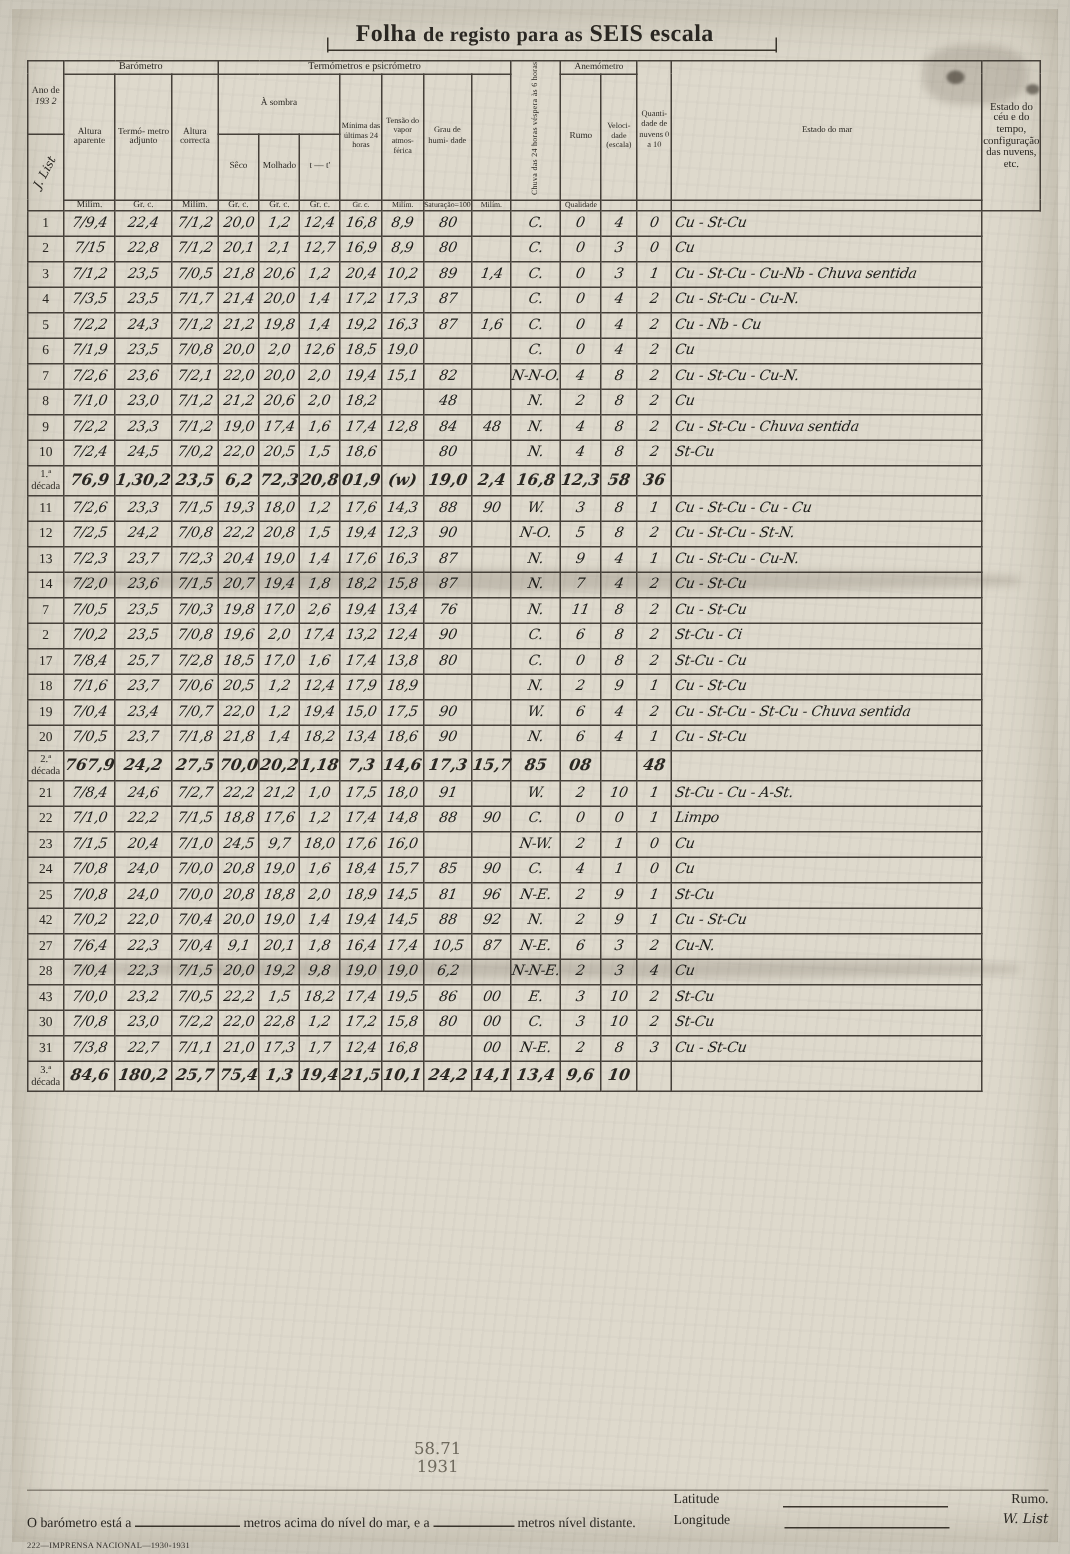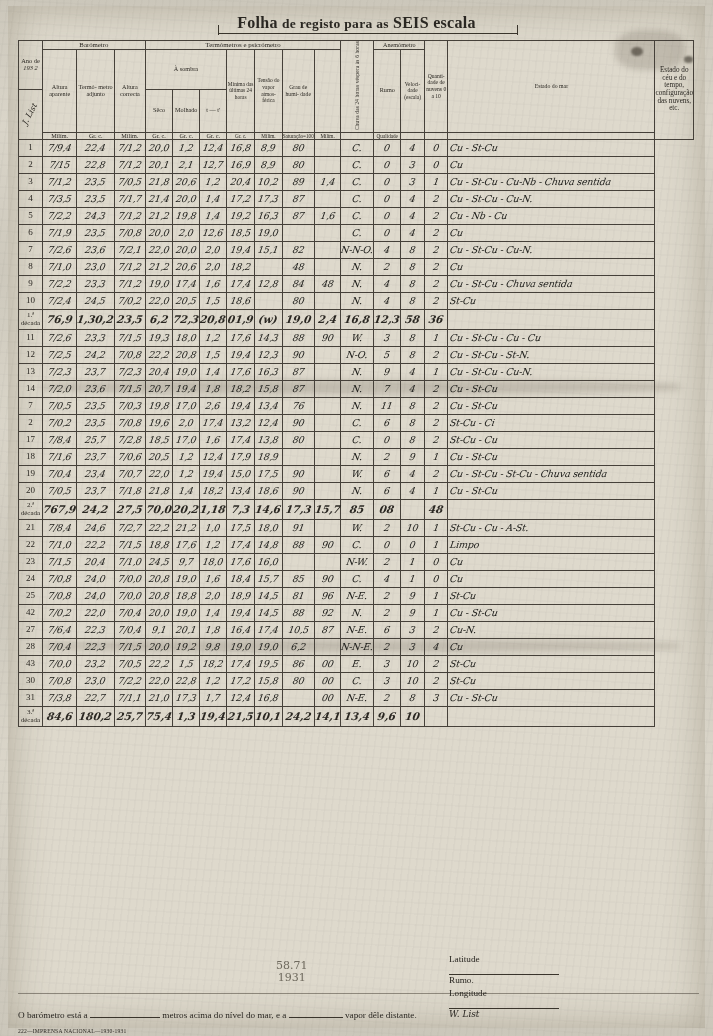--- a/index.html
+++ b/index.html
@@ -78,21 +78,21 @@
   .signature{
     font-family:"DejaVu Serif",serif;font-style:italic;font-size:8px;
     transform:rotate(-62deg);display:inline-block;white-space:nowrap;
   }
   
   .footer{position:absolute;left:18px;right:14px;bottom:16px;font-size:9.2px;}
   .footer .ln{display:inline-block;border-bottom:1px solid #3a352c;height:9px;}
   .footrule{position:absolute;left:18px;right:14px;bottom:42px;height:1px;background:#5a544a;opacity:.6;}
   .imprensa{position:absolute;left:18px;bottom:2px;font-size:5.6px;letter-spacing:.2px;}
   .latblock{position:absolute;right:14px;bottom:14px;width:250px;font-size:9.2px;text-align:left;}
-  .latblock .row{display:flex;justify-content:space-between;margin-bottom:3px;flex-direction:column;}
+  .latblock .row{display:flex;justify-content:space-between;margin-bottom:3px;}
   .latblock .fill{display:inline-block;border-bottom:1px solid #3a352c;width:110px;height:10px;}
   .stampnum{
     position:absolute;left:276px;bottom:52px;font-family:"DejaVu Serif",serif;
     font-size:11px;color:#6f6a5e;text-align:center;line-height:1.1;
   }
   .blot{position:absolute;border-radius:50%;background:rgba(40,35,25,.55);filter:blur(1.2px);}
   .smudge{position:absolute;background:rgba(60,52,38,.18);filter:blur(3px);border-radius:40%;}
 </style>
 </head>
 <body>
@@ -1855,21 +1855,21 @@
 
   <div class="stampnum">58.71<br>1931</div>
 
   <div class="footrule"></div>
 
   <div class="footer">
     <span>O barómetro está a</span>
     <span class="ln" style="width:70px"></span>
     <span>metros acima do nível do mar, e a</span>
     <span class="ln" style="width:54px"></span>
-    <span>vapor dêle distante.</span>
+    <span>metros nível distante.</span>
   </div>
 
   <div class="latblock">
     <div class="row">
       <span>Latitude</span>
       <span class="fill"></span>
       <span>Rumo.</span>
     </div>
     <div class="row">
       <span>Longitude</span>

